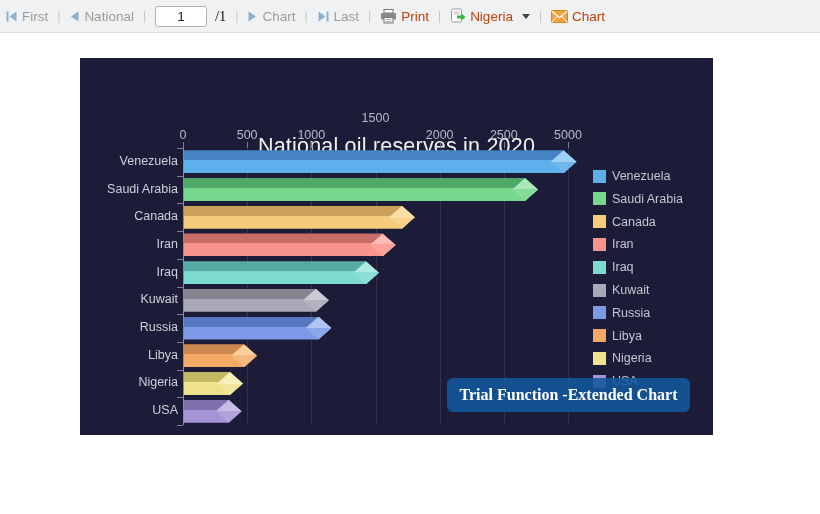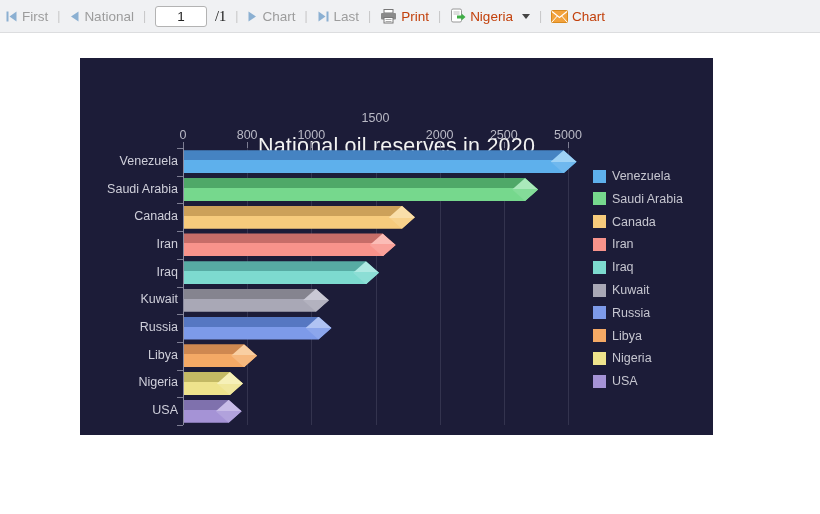--- a/index.html
+++ b/index.html
@@ -133,21 +133,21 @@
     </span>
     <span>Chart</span>
   </span>
 </div>
 
 <div class="chart-panel">
   <div class="chart-title">National oil reserves in 2020</div>
   <div id="plot" style="position:absolute; left:0; top:0; width:633px; height:377px;">
       <div class="x-tick-label" style="left: 71px; top: 70px;">0</div>
       <div class="x-tick" style="left: 103px; top: 84px;"></div>
-      <div class="x-tick-label" style="left: 135.167px; top: 70px;">800</div>
+      <div class="x-tick-label" style="left: 135.167px; top: 70px;">500</div>
       <div class="x-tick" style="left: 167.167px; top: 84px;"></div>
       <div class="grid-line" style="left: 167.167px; top: 90px; height: 277px;"></div>
       <div class="x-tick-label" style="left: 199.333px; top: 70px;">1000</div>
       <div class="x-tick" style="left: 231.333px; top: 84px;"></div>
       <div class="grid-line" style="left: 231.333px; top: 90px; height: 277px;"></div>
       <div class="x-tick-label" style="left: 263.5px; top: 53px;">1500</div>
       <div class="x-tick" style="left: 295.5px; top: 84px;"></div>
       <div class="grid-line" style="left: 295.5px; top: 90px; height: 277px;"></div>
       <div class="x-tick-label" style="left: 327.667px; top: 70px;">2000</div>
       <div class="x-tick" style="left: 359.667px; top: 84px;"></div>
@@ -244,13 +244,14 @@
       </div>
       <div class="legend-item" style="left: 513px; top: 293.4px;">
         <span class="legend-swatch" style="background: rgb(238, 227, 140);"></span>
         <span class="legend-label">Nigeria</span>
       </div>
       <div class="legend-item" style="left: 513px; top: 316.2px;">
         <span class="legend-swatch" style="background: rgb(165, 147, 214);"></span>
         <span class="legend-label">USA</span>
       </div>
     </div>
+  <div class="trial-badge">Trial Function -Extended Chart</div>
 </div>
 
 </body></html>

